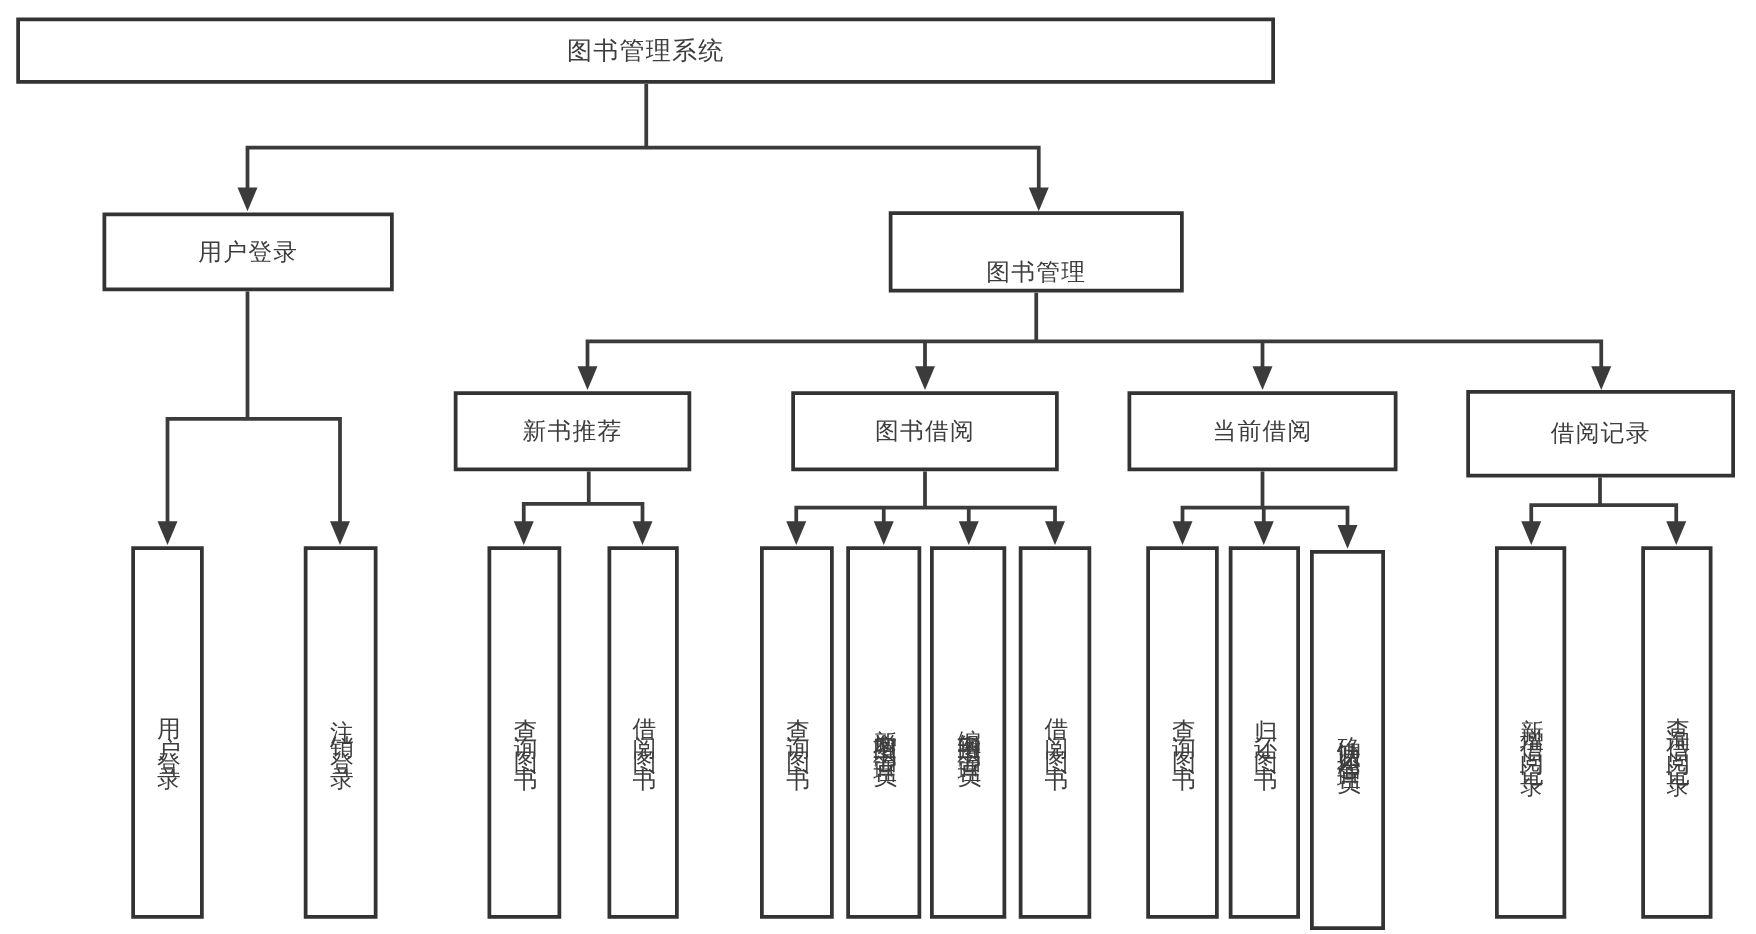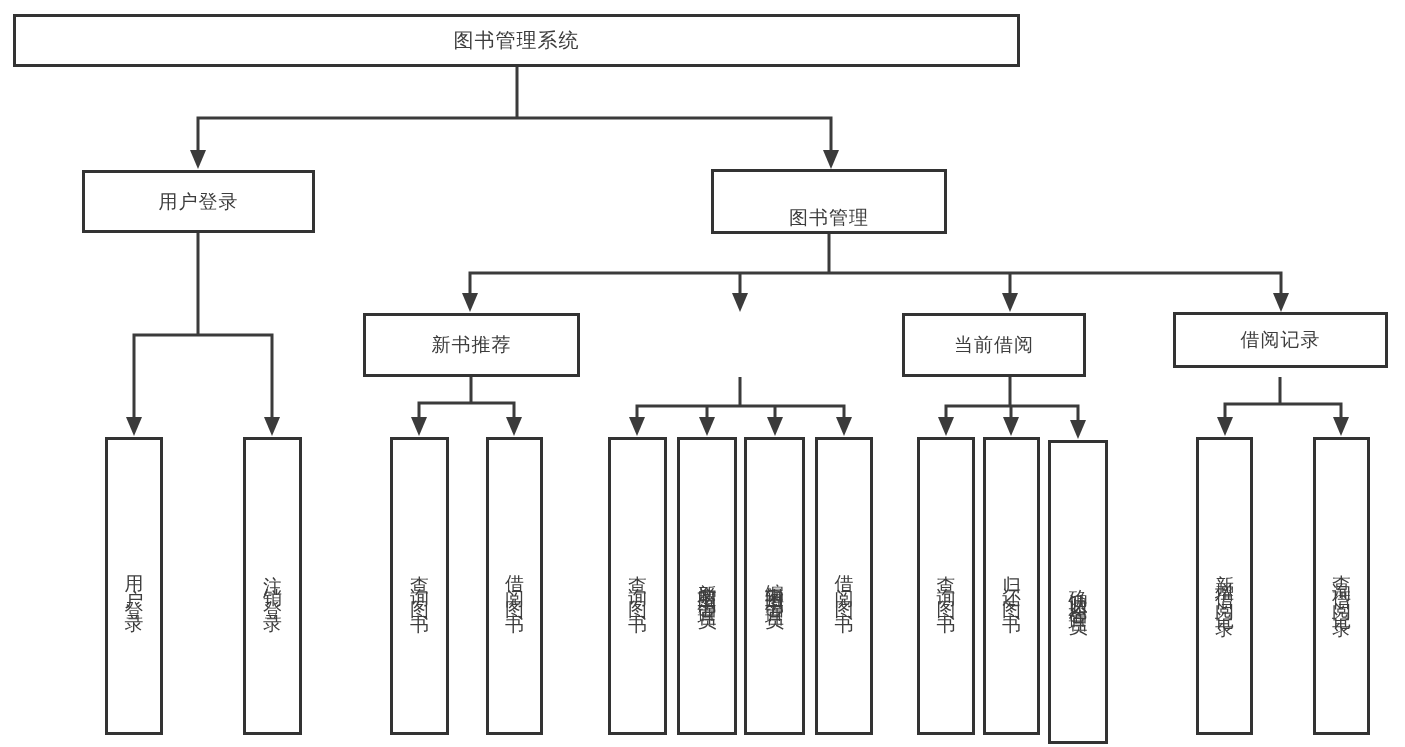--- a/index.html
+++ b/index.html
@@ -19,24 +19,24 @@
     background: #ffffff;
     display: flex;
     align-items: center;
     justify-content: center;
     color: #3d3d3d;
   }
   .hbox { font-size: 19px; letter-spacing: 1px; }
   .b-root  { left: 13px;  top: 14px;  width: 1007px; height: 53px; font-size: 20px; }
   .b-login { left: 82px;  top: 170px; width: 233px;  height: 63px; }
   .b-mgmt  { left: 711px; top: 169px; width: 236px;  height: 65px; align-items: flex-end; }
-  .b-newbook { left: 363px;  top: 313px; width: 217px; height: 64px; }
+  .b-newbook { left: 363px;  top: 313px; width: 190px; height: 64px; }
   .b-borrow  { left: 633px;  top: 313px; width: 214px; height: 64px; }
-  .b-current { left: 902px;  top: 313px; width: 184px; height: 64px; }
-  .b-records { left: 1173px; top: 312px; width: 215px; height: 56px; }
+  .b-current { left: 902px;  top: 313px; width: 216px; height: 64px; }
+  .b-records { left: 1173px; top: 312px; width: 215px; height: 70px; }
 
   .vbox { top: 437px; height: 298px; font-size: 19px; }
   .vbox span {
     writing-mode: vertical-rl;
     text-orientation: mixed;
     white-space: nowrap;
   }
   .v4 span { letter-spacing: 13px; }
   .v6 span { letter-spacing: 9px; }
   .v9 span { letter-spacing: 4px; }
@@ -117,20 +117,23 @@
   <div class="box hbox b-login">
     <span>用户登录</span>
   </div>
   <div class="box hbox b-mgmt">
     <span>图书管理</span>
   </div>
 
   <div class="box hbox b-newbook">
     <span>新书推荐</span>
   </div>
+  <div class="box hbox b-borrow">
+    <span>图书借阅</span>
+  </div>
   <div class="box hbox b-current">
     <span>当前借阅</span>
   </div>
   <div class="box hbox b-records">
     <span>借阅记录</span>
   </div>
 
   <div class="box vbox v4 v-login">
     <span>用户登录</span>
   </div>

